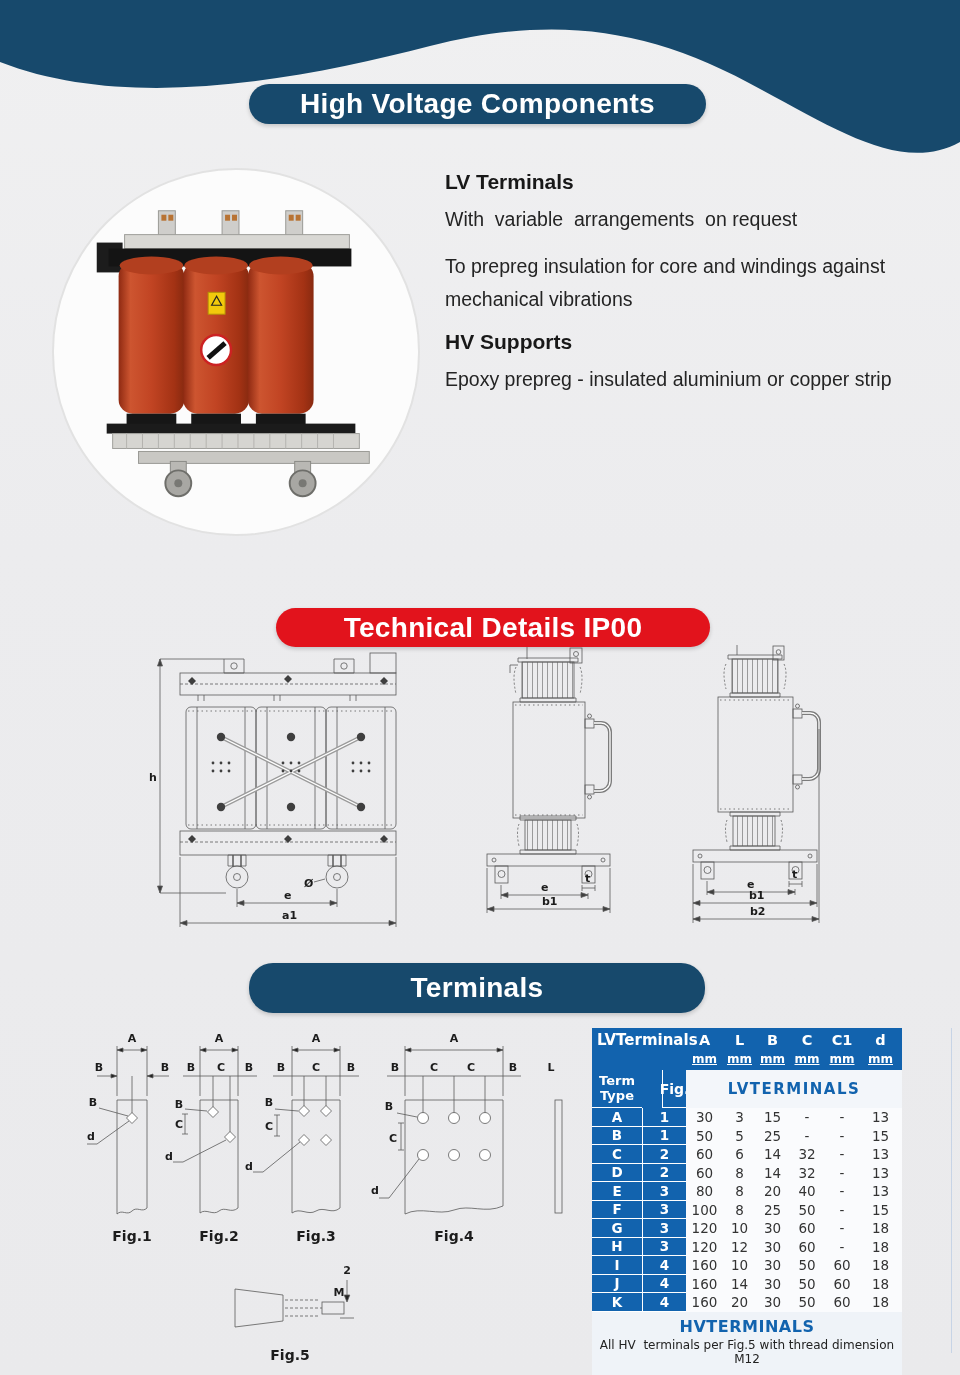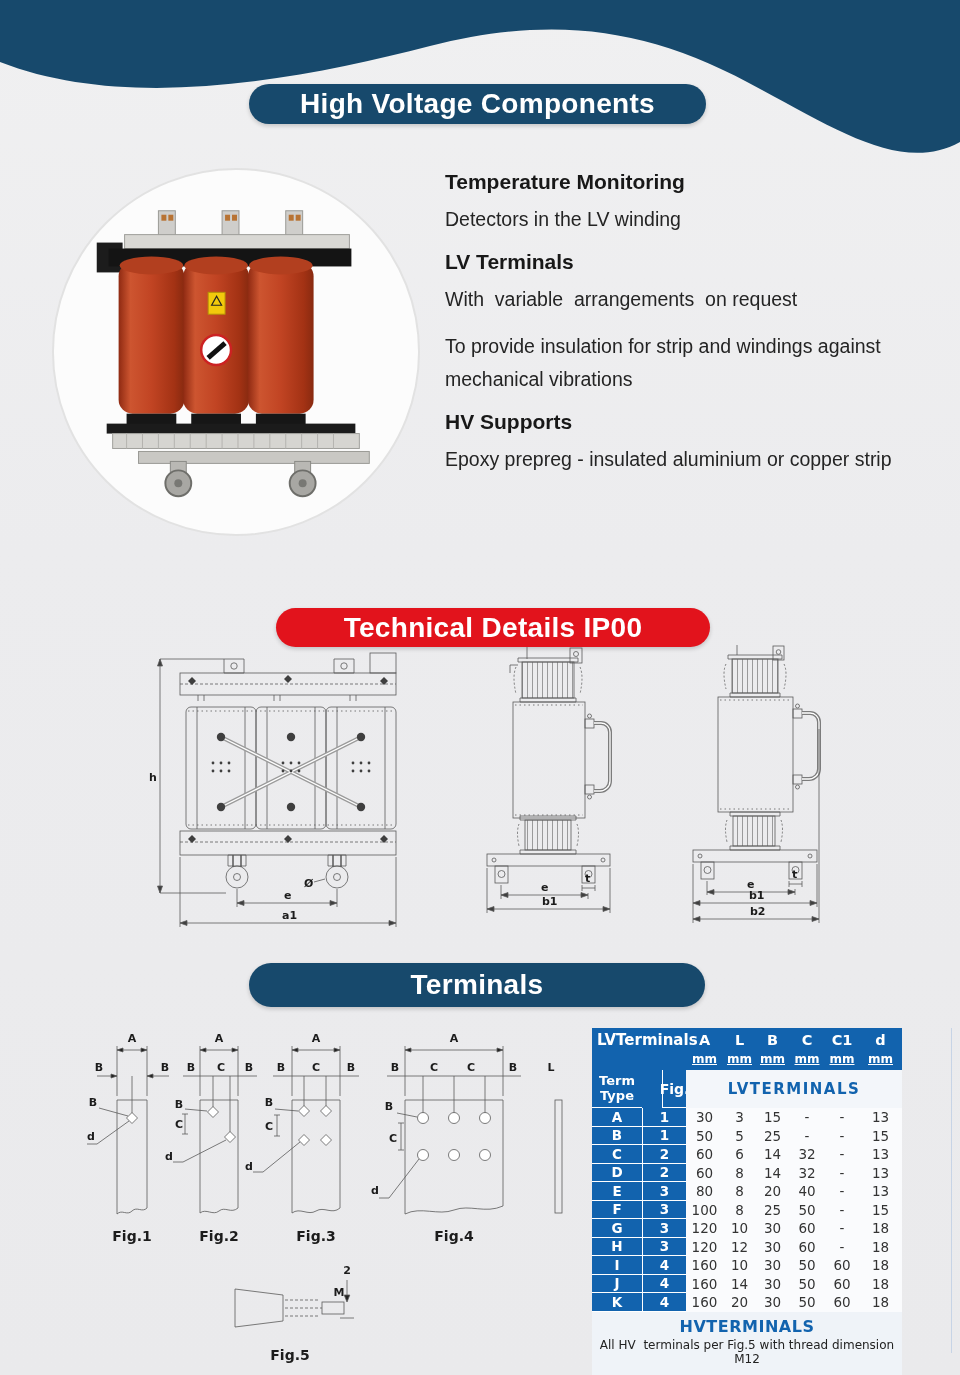--- a/index.html
+++ b/index.html
@@ -122,29 +122,25 @@
       <rect x="249" y="300" width="16" height="18" fill="#b9b8b4" stroke="#8a8a86"></rect>
       <circle cx="132" cy="322" r="13" fill="#a8a7a3" stroke="#6e6e6a" stroke-width="2"></circle>
       <circle cx="132" cy="322" r="4" fill="#787874"></circle>
       <circle cx="257" cy="322" r="13" fill="#a8a7a3" stroke="#6e6e6a" stroke-width="2"></circle>
       <circle cx="257" cy="322" r="4" fill="#787874"></circle>
     </g>
   </svg>
 
   <div class="features">
     <div class="feature">
-      <h3>Temperature Monitoring</h3>
-      <p>Detectors in the LV winding</p>
-    </div>
-    <div class="feature">
       <h3>LV Terminals</h3>
       <p>With  variable  arrangements  on request</p>
     </div>
     <div class="feature">
-      <p>To provide insulation for strip and windings against mechanical vibrations</p>
+      <p>To prepreg insulation for core and windings against mechanical vibrations</p>
     </div>
     <div class="feature">
       <h3>HV Supports</h3>
       <p>Epoxy prepreg - insulated aluminium or copper strip</p>
     </div>
   </div>
 
   <div class="pill pill-red" style="left:276px;top:579px;width:434px;height:39px;margin-top:29px;">
     <span>Technical Details IP00</span>
   </div>
@@ -341,21 +337,21 @@
       <line x1="134" y1="84" x2="134" y2="278"></line>
       <line x1="8" y1="274" x2="134" y2="274"></line>
       <path d="M8,274 l7,-2.5 v5 z M134,274 l-7,-2.5 v5 z" fill="#3f3f3f"></path>
     </g>
     <text class="lbl" x="107" y="233">t</text>
     <text class="lbl" x="62" y="243">e</text>
     <text class="lbl" x="64" y="254">b1</text>
     <text class="lbl" x="65" y="270">b2</text>
   </svg>
 
-  <div class="pill pill-navy" style="left:249px;top:963px;width:456px;height:44px;">
+  <div class="pill pill-navy" style="left:249px;top:963px;width:456px;height:50px;">
     <span>Terminals</span>
   </div>
 
   <svg class="abs" style="left:85px;top:1030px;" width="490" height="220" viewBox="0 0 490 220">
     <g class="thin" stroke="#3a3a3a">
 
       <path d="M32,70 H62 V178 C57,183 52,176 47,181 C42,186 37,179 32,184 Z"></path>
       <line x1="32" y1="66" x2="32" y2="16"></line>
         <line x1="62" y1="66" x2="62" y2="16"></line>
       <line x1="32" y1="20" x2="62" y2="20"></line>

